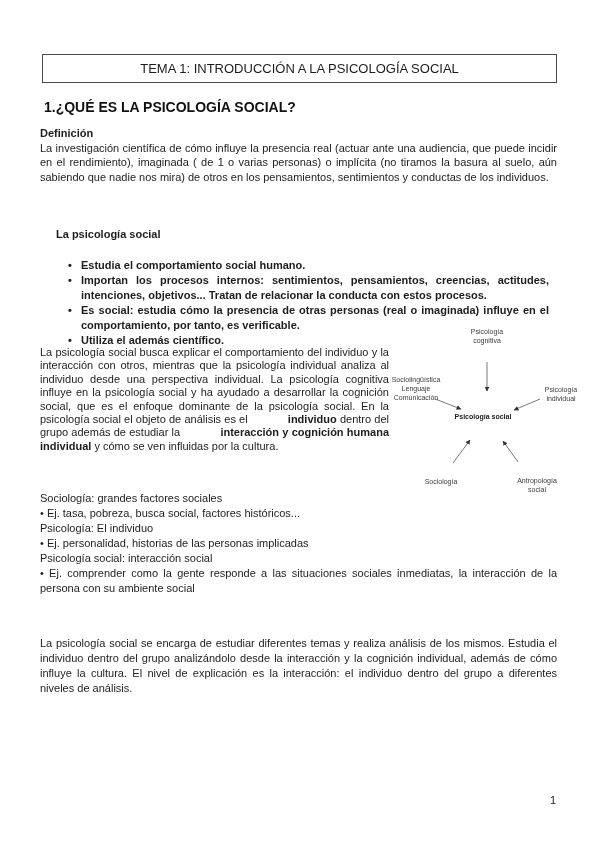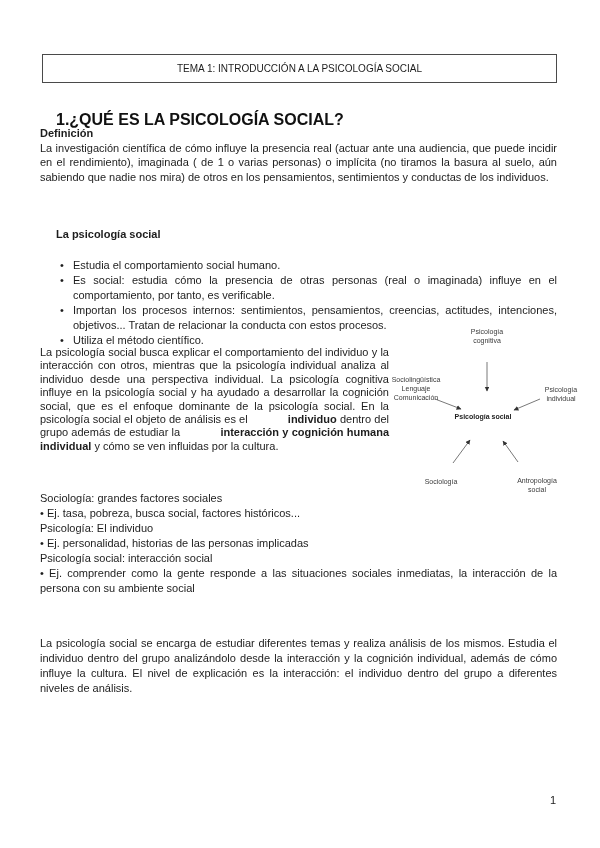--- a/index.html
+++ b/index.html
@@ -14,47 +14,47 @@
     overflow: hidden;
   }
   .title-box {
     position: absolute;
     left: 42px; top: 54px;
     width: 513px; height: 27px;
     border: 1px solid #4a4a4a;
     display: flex;
     align-items: center;
     justify-content: center;
-    font-size: 10px;
+    font-size: 13px;
     color: #1c1c1c;
   }
   .sec-heading {
     position: absolute;
     left: 40px; top: 95px;
-    margin: 16px;
-    font-size: 16px;
+    margin: 4px;
+    font-size: 14px;
     font-weight: bold;
     color: #111;
   }
   .just { text-align: justify; }
   .bold-line { font-weight: bold; margin: 16px; }
   .def-block {
     position: absolute;
     left: 40px; top: 126px;
     width: 517px;
     line-height: 14.6px;
   }
   .def-block p { margin: 0; }
   .social-block {
     position: absolute;
     left: 40px; top: 211px;
     width: 517px;
     line-height: 15px;
   }
-  .social-block ul { margin: 0; padding: 0; list-style: none; }
+  .social-block ul { margin: 8px; padding: 0; list-style: none; font-weight: bold; }
   .social-block li {
     position: relative;
     margin-left: 33px;
     text-align: justify;
   }
   .social-block li::before {
     content: "•";
     position: absolute;
     left: -13px;
     top: 0;
@@ -119,23 +119,23 @@
 
   <div class="def-block">
     <p class="bold-line">Definición</p>
     <p class="just">La investigación científica de cómo influye la presencia real (actuar ante una audiencia, que puede incidir en el rendimiento), imaginada ( de 1 o varias personas) o implícita (no tiramos la basura al suelo, aún sabiendo que nadie nos mira) de otros en los pensamientos, sentimientos y conductas de los individuos.</p>
   </div>
 
   <div class="social-block">
     <p class="bold-line">La psicología social</p>
     <ul>
       <li>Estudia el comportamiento social humano.</li>
+      <li>Importan los procesos internos: sentimientos, pensamientos, creencias, actitudes, intenciones, objetivos... Tratan de relacionar la conducta con estos procesos.</li>
       <li>Es social: estudia cómo la presencia de otras personas (real o imaginada) influye en el comportamiento, por tanto, es verificable.</li>
-      <li>Importan los procesos internos: sentimientos, pensamientos, creencias, actitudes, intenciones, objetivos... Tratan de relacionar la conducta con estos procesos.</li>
-      <li>Utiliza el método científico.</li>
+      <li>Utiliza el además científico.</li>
     </ul>
   </div>
 
   <p class="explain just"><span>La psicología social busca explicar el comportamiento del individuo y la interacción con otros, mientras que la psicología individual analiza al individuo desde una perspectiva individual. La psicología cognitiva influye en la psicología social y ha ayudado a desarrollar la cognición social, que es el enfoque dominante de la psicología social. En la psicología social el objeto de análisis es el </span><b>individuo</b><span> dentro del grupo además de estudiar la </span><b>interacción y cognición humana individual</b><span> y cómo se ven influidas por la cultura.</span></p>
 
   <div class="diagram">
     <svg width="210" height="185" viewBox="0 0 210 185">
       <defs>
         <marker id="ah" markerWidth="7" markerHeight="7" refX="5.5" refY="3" orient="auto">
           <path d="M0,0 L6,3 L0,6 z" fill="#333"></path>

